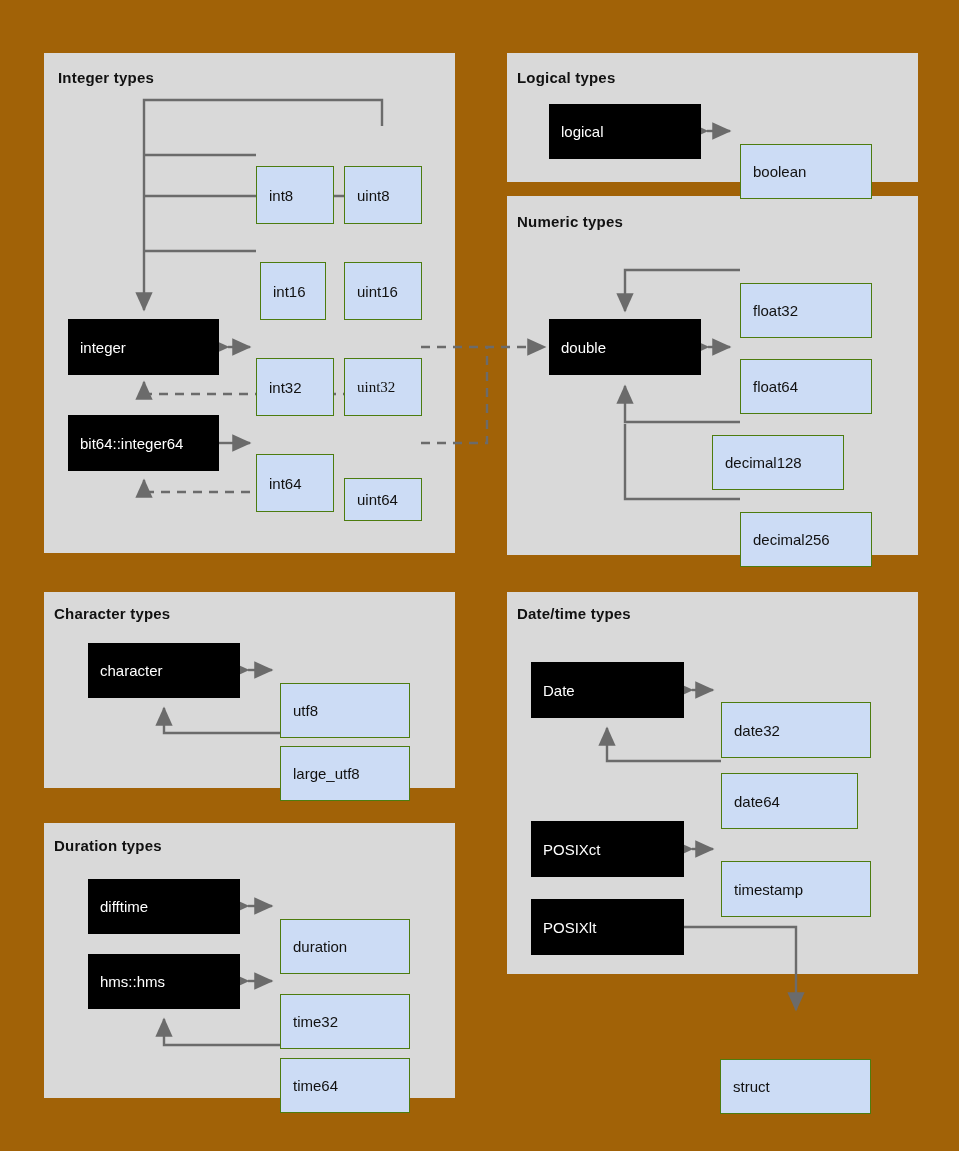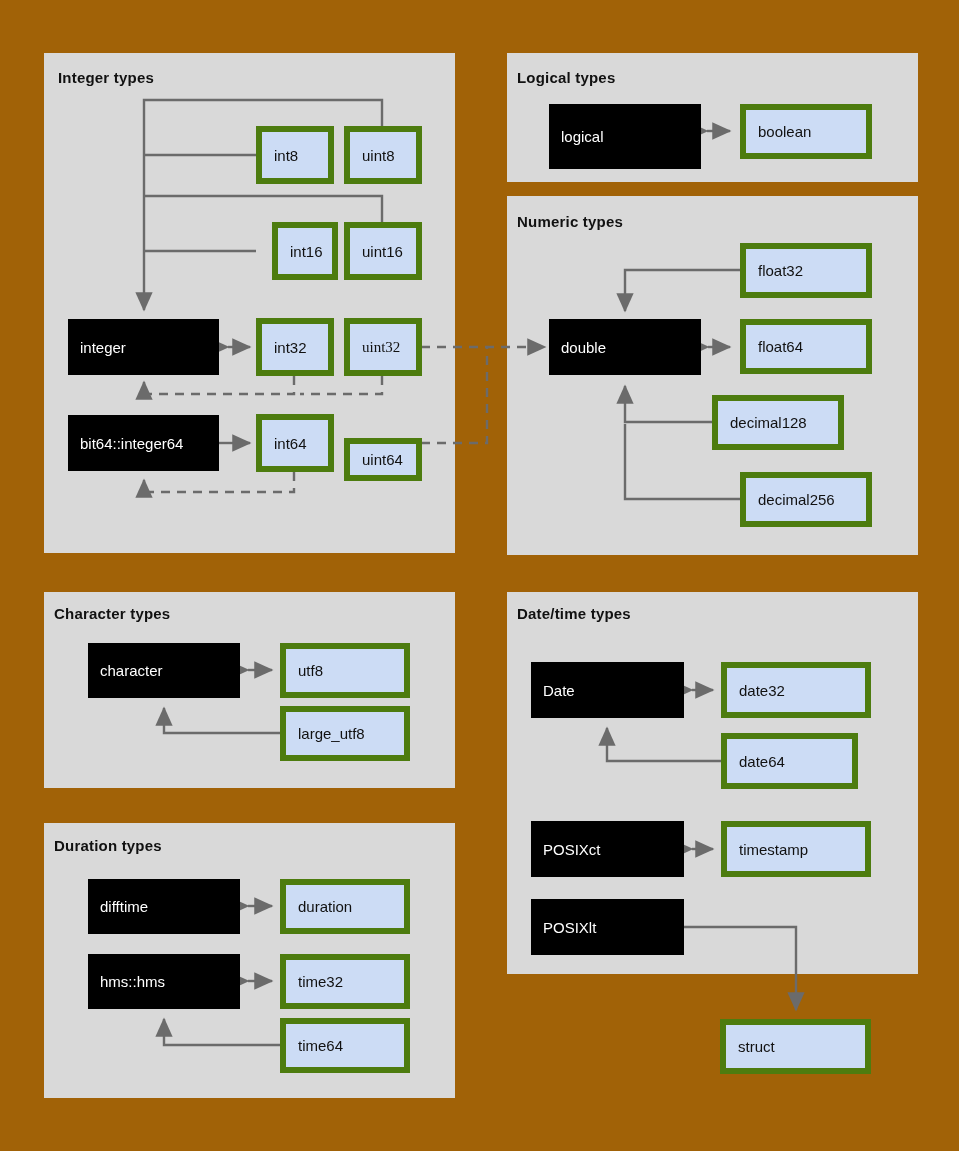--- a/index.html
+++ b/index.html
@@ -27,22 +27,23 @@
     position:absolute;
     box-sizing:border-box;
     display:flex;
     align-items:center;
     font-size:15px;
     padding-left:12px;
     white-space:nowrap;
   }
   .node.blue{
     background:#ccdcf5;
-    border:6px solid #4d7c0f;
+    border:1px solid #4d7c0f;
     color:#111111;
+    margin-top:40px;
   }
   .node.black{
     background:#000000;
     border:none;
     color:#ffffff;
   }
   svg.wires{
     position:absolute;
     left:0;top:0;
     width:959px;height:1151px;
@@ -129,30 +130,30 @@
 
   <div class="panel-title" style="left:58px;top:69px;">Integer types</div>
   <div class="panel-title" style="left:517px;top:69px;">Logical types</div>
   <div class="panel-title" style="left:517px;top:213px;">Numeric types</div>
   <div class="panel-title" style="left:54px;top:605px;">Character  types</div>
   <div class="panel-title" style="left:54px;top:837px;">Duration  types</div>
   <div class="panel-title" style="left:517px;top:605px;">Date/time types</div>
 
   <div class="node blue" style="left:256px;top:126px;width:78px;height:58px;">int8</div>
   <div class="node blue" style="left:344px;top:126px;width:78px;height:58px;">uint8</div>
-  <div class="node blue" style="left:272px;top:222px;width:66px;height:58px;">int16</div>
+  <div class="node blue" style="left:260px;top:222px;width:66px;height:58px;">int16</div>
   <div class="node blue" style="left:344px;top:222px;width:78px;height:58px;">uint16</div>
   <div class="node black" style="left:68px;top:319px;width:151px;height:56px;">integer</div>
   <div class="node blue" style="left:256px;top:318px;width:78px;height:58px;">int32</div>
   <div class="node blue" style="left:344px;top:318px;width:78px;height:58px;font-family:Liberation Serif, serif;">uint32</div>
   <div class="node black" style="left:68px;top:415px;width:151px;height:56px;">bit64::integer64</div>
   <div class="node blue" style="left:256px;top:414px;width:78px;height:58px;">int64</div>
   <div class="node blue" style="left:344px;top:438px;width:78px;height:43px;">uint64</div>
 
-  <div class="node black" style="left:549px;top:104px;width:152px;height:65px;">logical</div>
+  <div class="node black" style="left:549px;top:104px;width:152px;height:55px;">logical</div>
   <div class="node blue" style="left:740px;top:104px;width:132px;height:55px;">boolean</div>
 
   <div class="node blue" style="left:740px;top:243px;width:132px;height:55px;">float32</div>
   <div class="node black" style="left:549px;top:319px;width:152px;height:56px;">double</div>
   <div class="node blue" style="left:740px;top:319px;width:132px;height:55px;">float64</div>
   <div class="node blue" style="left:712px;top:395px;width:132px;height:55px;">decimal128</div>
   <div class="node blue" style="left:740px;top:472px;width:132px;height:55px;">decimal256</div>
 
   <div class="node black" style="left:88px;top:643px;width:152px;height:55px;">character</div>
   <div class="node blue" style="left:280px;top:643px;width:130px;height:55px;">utf8</div>

